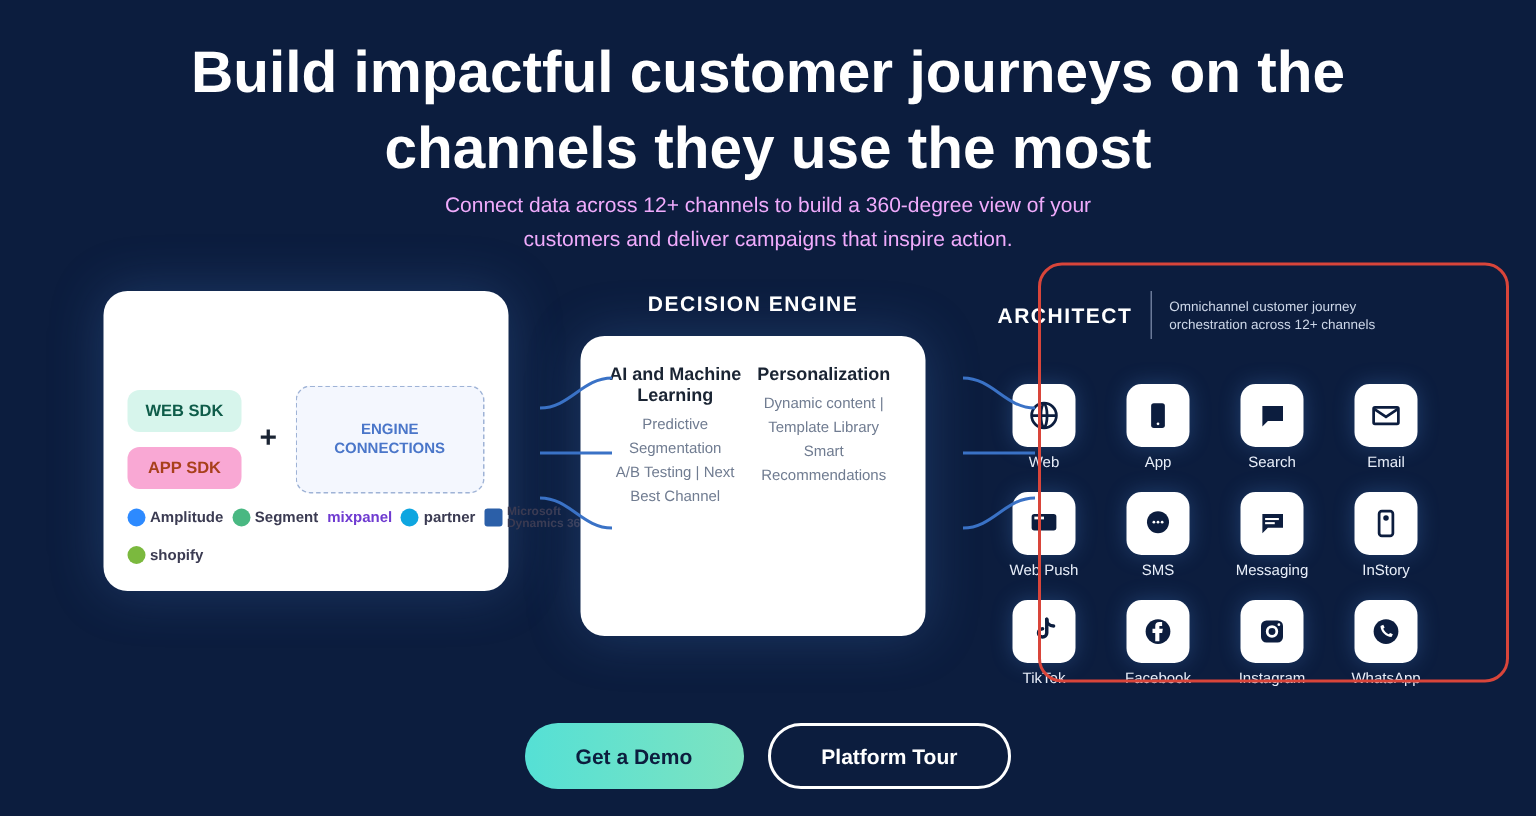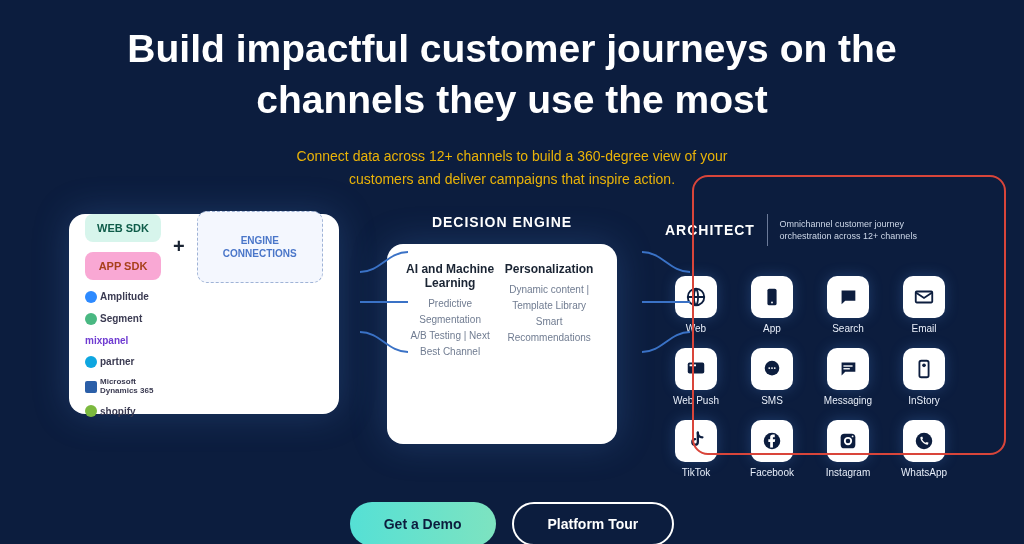--- a/index.html
+++ b/index.html
@@ -15,22 +15,21 @@
 .hero-title {
   text-align: center;
   font-size: 39px;
   font-weight: 700;
   margin-top: 24px;
   line-height: 1.3;
 }
 .hero-subtitle {
   text-align: center;
   font-size: 14px;
-  color: #eab308;
-  margin-top: 20px;
+  color: #f0abfc;
   line-height: 1.6;
 }
 .columns {
   display: flex;
   justify-content: center;
   align-items: flex-start;
   gap: 48px;
   margin-top: 24px;
   position: relative;
 }
@@ -45,34 +44,34 @@
 .decision-col { width: 230px; }
 .architect-col { width: 290px; }
 
 .card {
   background: #fff;
   border-radius: 16px;
   padding: 18px 16px;
   color: #1a2433;
   box-shadow: 0 0 36px rgba(80,140,220,.25);
 }
-.unify-card { height: 200px; display:flex; flex-direction:column; justify-content:center; }
+.unify-card { height: 200px; display:flex; flex-direction:column; justify-content:flex-end; }
 .sdk-row { display:flex; align-items:center; gap:10px; }
 .sdk-left { display:flex; flex-direction:column; gap:10px; }
 .chip { font-size:11px; font-weight:700; padding:8px 12px; border-radius:8px; text-align:center; }
 .chip-web { background:#d7f5ec; color:#0e5c49; }
 .chip-app { background:#f9a8d4; color:#a8401b; }
 .plus { font-size:20px; font-weight:700; color:#1a2433; margin:0 2px; }
 .native-box {
   flex:1; height:72px; border:1px dashed #9fb3d6; border-radius:10px;
   display:flex; align-items:center; justify-content:center;
   color:#4a76c9; font-size:10px; font-weight:800; text-align:center; line-height:1.3;
   background:#f4f7fe;
 }
-.logo-grid { display:grid; grid-template-columns:repeat(1,1fr); gap:10px 20px; margin-top:8px; }
+.logo-grid { display:grid; grid-template-columns:repeat(5,1fr); gap:10px 6px; margin-top:8px; }
 .logo { font-size:10px; font-weight:600; color:#3b3b52; display:flex; align-items:center; gap:3px; }
 .logo-dot { width:12px; height:12px; border-radius:50%; display:inline-block; }
 
 .decision-card { height:200px; text-align:center; display:flex; flex-direction:row; justify-content:center; }
 .dec-section-title { font-size:12px; font-weight:800; margin-bottom:6px; }
 .dec-line { font-size:10px; color:#707c91; line-height:1.6; }
 .dec-divider { height:1px; background:#e2e8f2; margin:16px 0; }
 
 .architect-header { display:flex; align-items:center; gap:12px; margin-bottom:30px; }
 .architect-title { font-size:14px; font-weight:800; letter-spacing:1px; }

